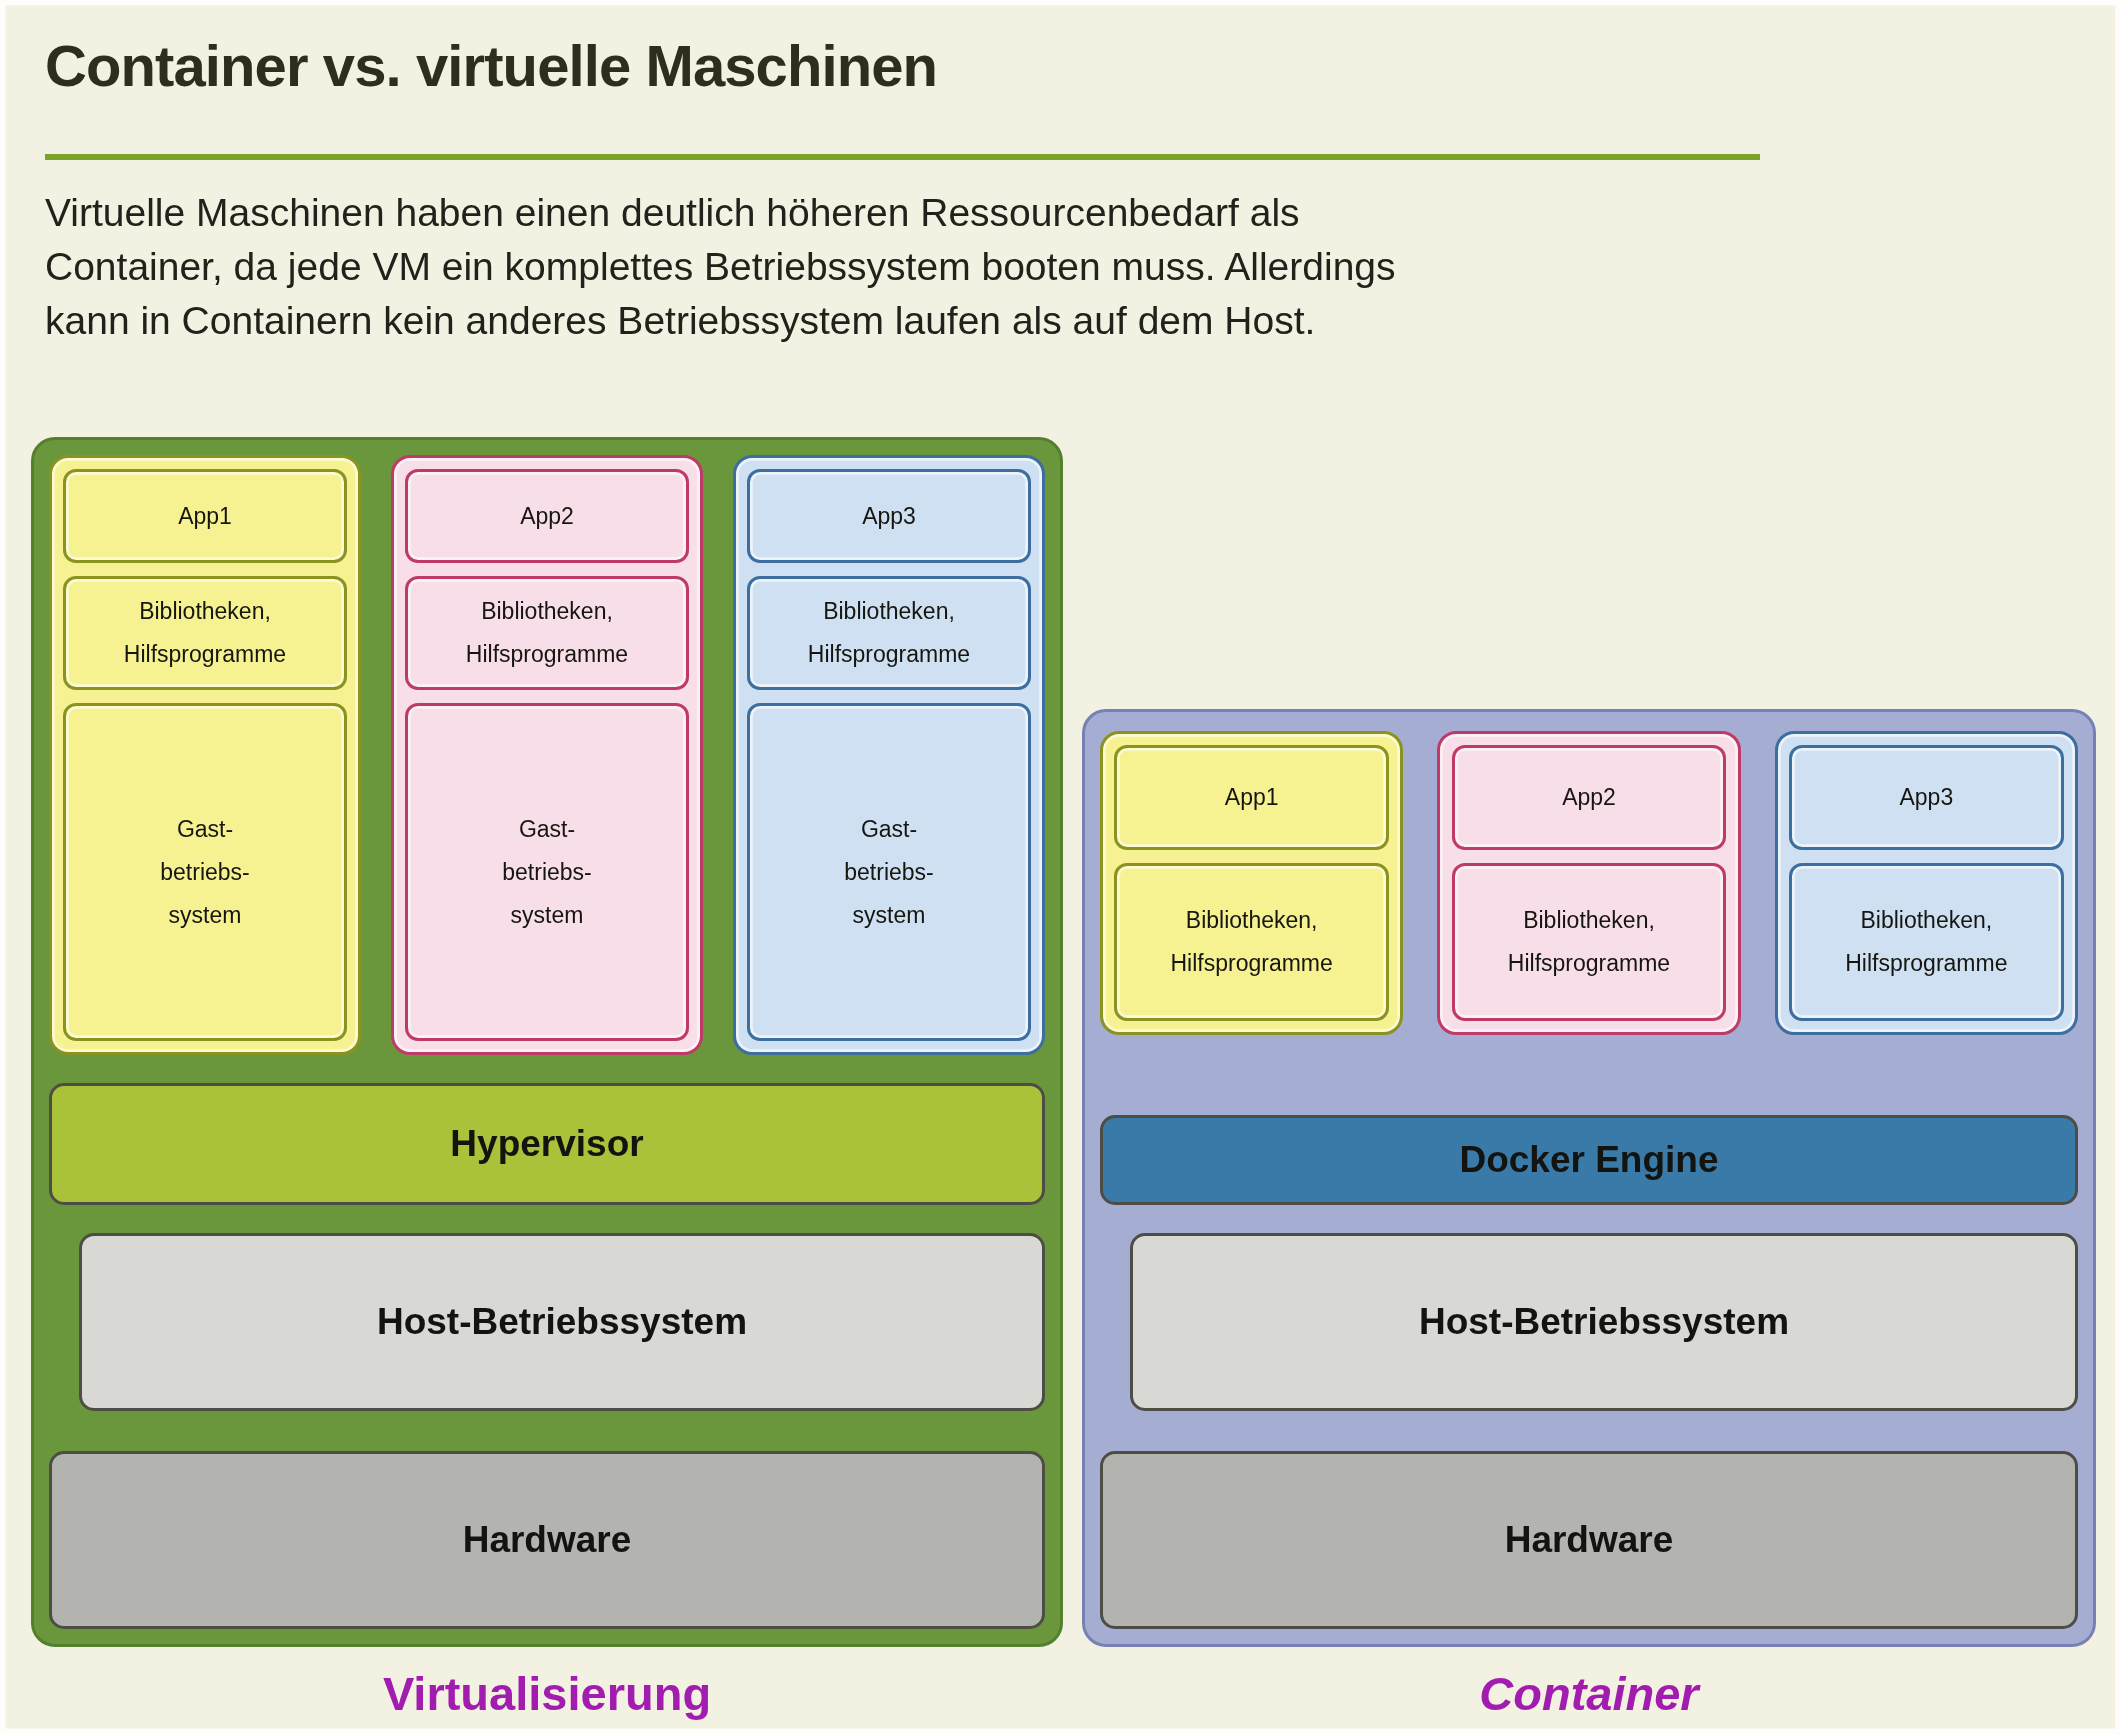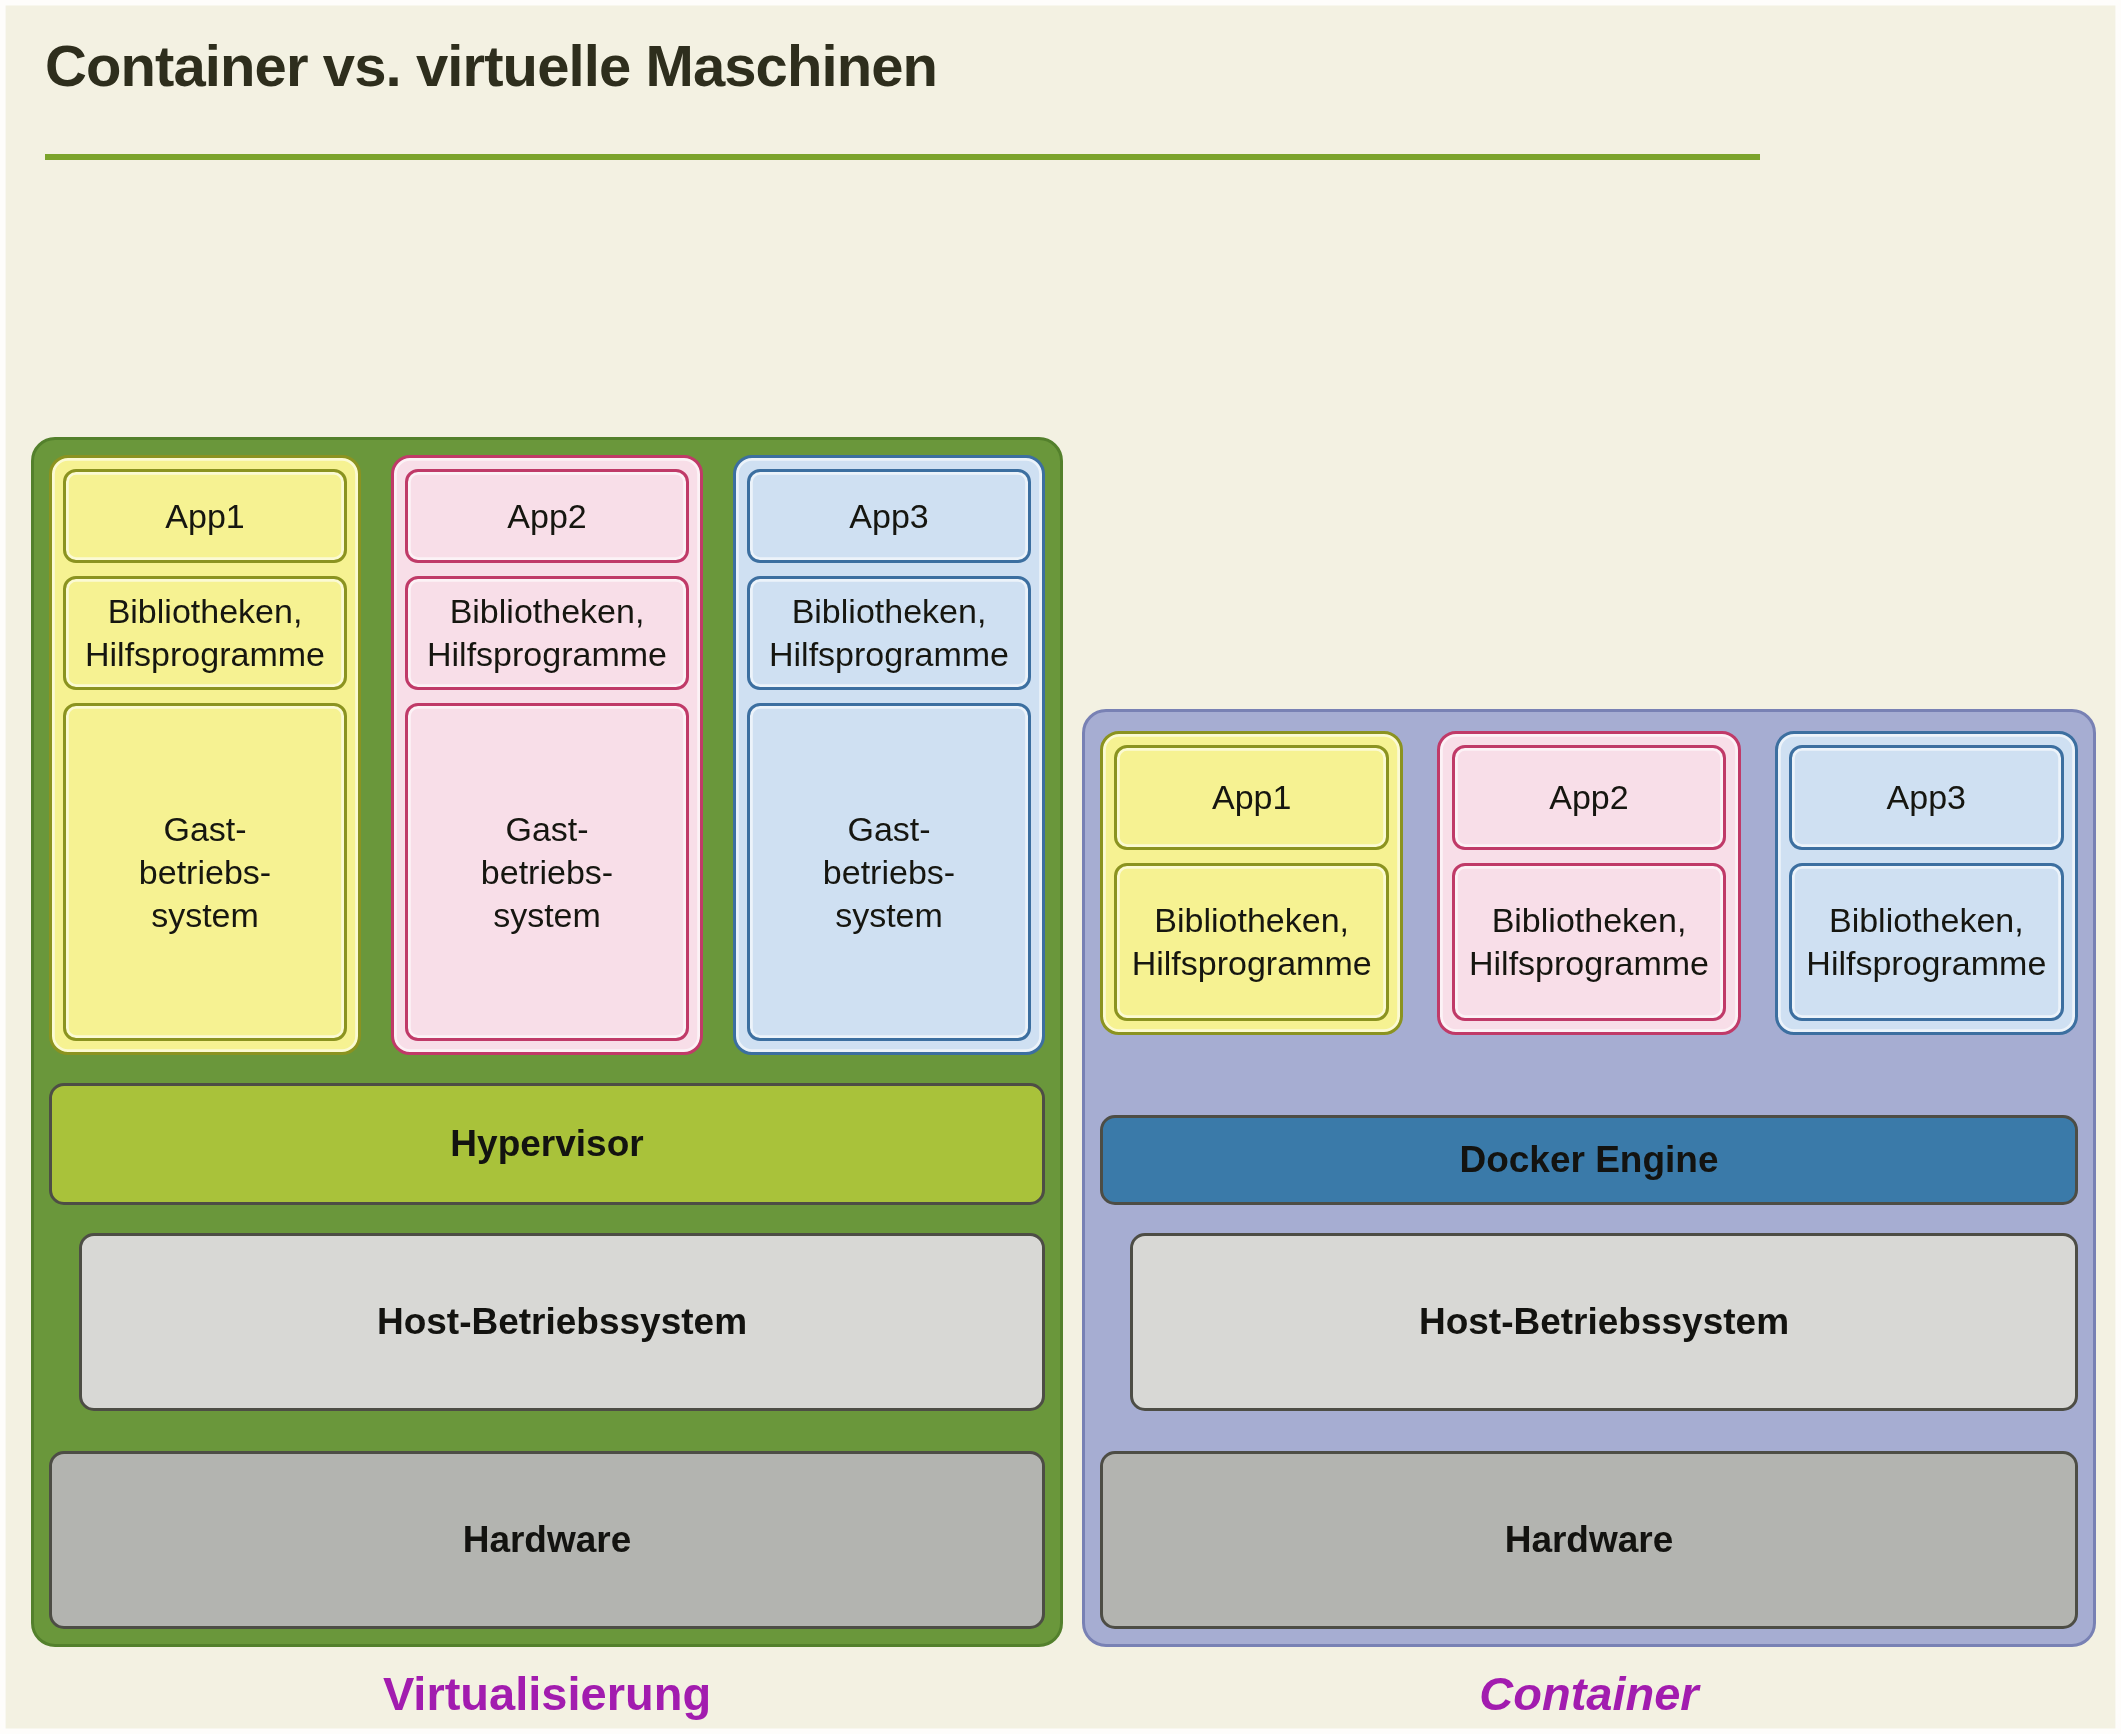--- a/index.html
+++ b/index.html
@@ -58,21 +58,21 @@
   .ct-panel .stack{height:304px;}
   .theme-yellow{--fill:#f6f292;--bc:#8b9320;}
   .theme-pink{--fill:#f8dee8;--bc:#c03a68;}
   .theme-blue{--fill:#cfe0f2;--bc:#3c6fa0;}
 
   .cell{
     box-sizing:border-box;
     background:var(--fill);border:3.7px solid var(--bc);
     border-radius:13px;
     display:flex;align-items:center;justify-content:center;
-    text-align:center;font-size:34px;line-height:43px;
+    text-align:center;font-size:23px;line-height:43px;
     color:#161610;white-space:pre-line;
     box-shadow:inset 0 0 0 2.8px rgba(255,255,255,.6);
   }
   .cell-app{height:94px;}
   .vm-panel .cell-libs{height:114px;}
   .vm-panel .cell-guest{flex:1;}
   .ct-panel .cell-app{height:105px;}
   .ct-panel .cell-libs{flex:1;}
 
   
@@ -95,20 +95,23 @@
   .caption-left{left:31px;width:1032px;}
   .caption-right{left:1082px;width:1014px;font-style:italic;}
 </style>
 </head>
 <body>
 
 <div class="page">
 
   <h1 class="title">Container vs. virtuelle Maschinen</h1>
   <div class="rule"></div>
+  <p class="intro">Virtuelle Maschinen haben einen deutlich höheren Ressourcenbedarf als
+Container, da jede VM ein komplettes Betriebssystem booten muss. Allerdings
+kann in Containern kein anderes Betriebssystem laufen als auf dem Host.</p>
 
   <div class="panel vm-panel">
     <div class="stacks">
 
       <div class="stack theme-yellow">
         <div class="cell cell-app">App1</div>
         <div class="cell cell-libs">Bibliotheken,
 Hilfsprogramme</div>
         <div class="cell cell-guest">Gast-
 betriebs-

